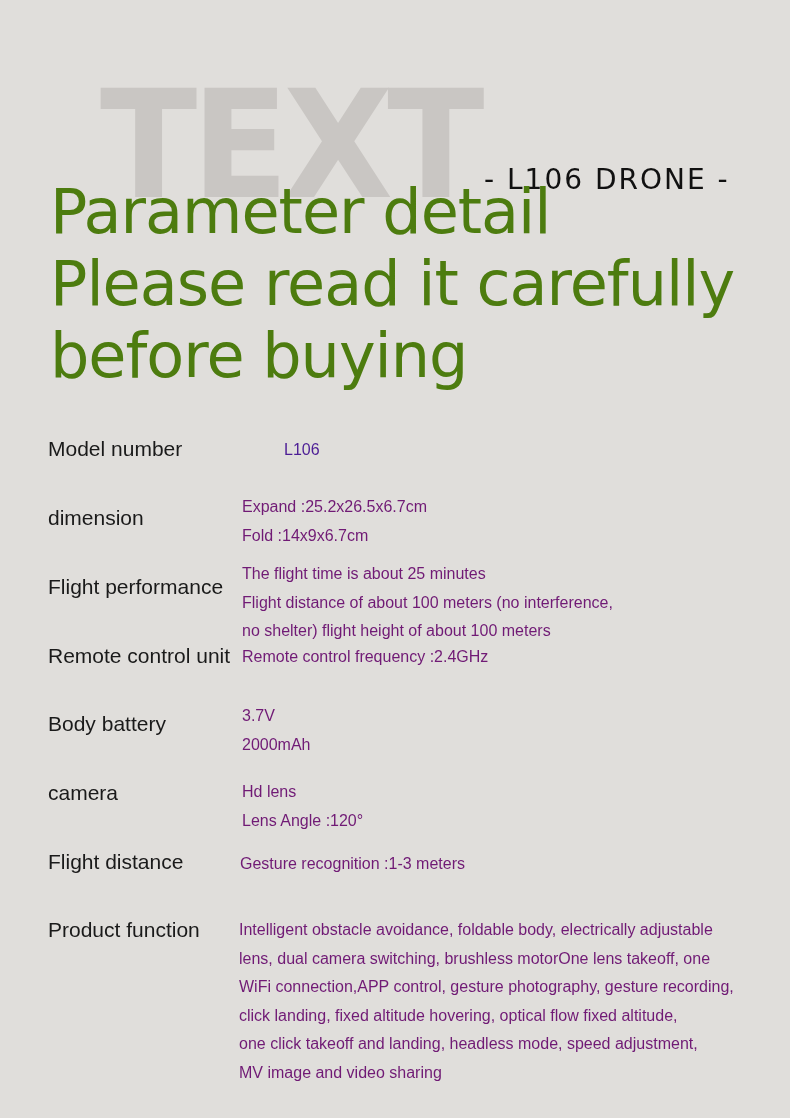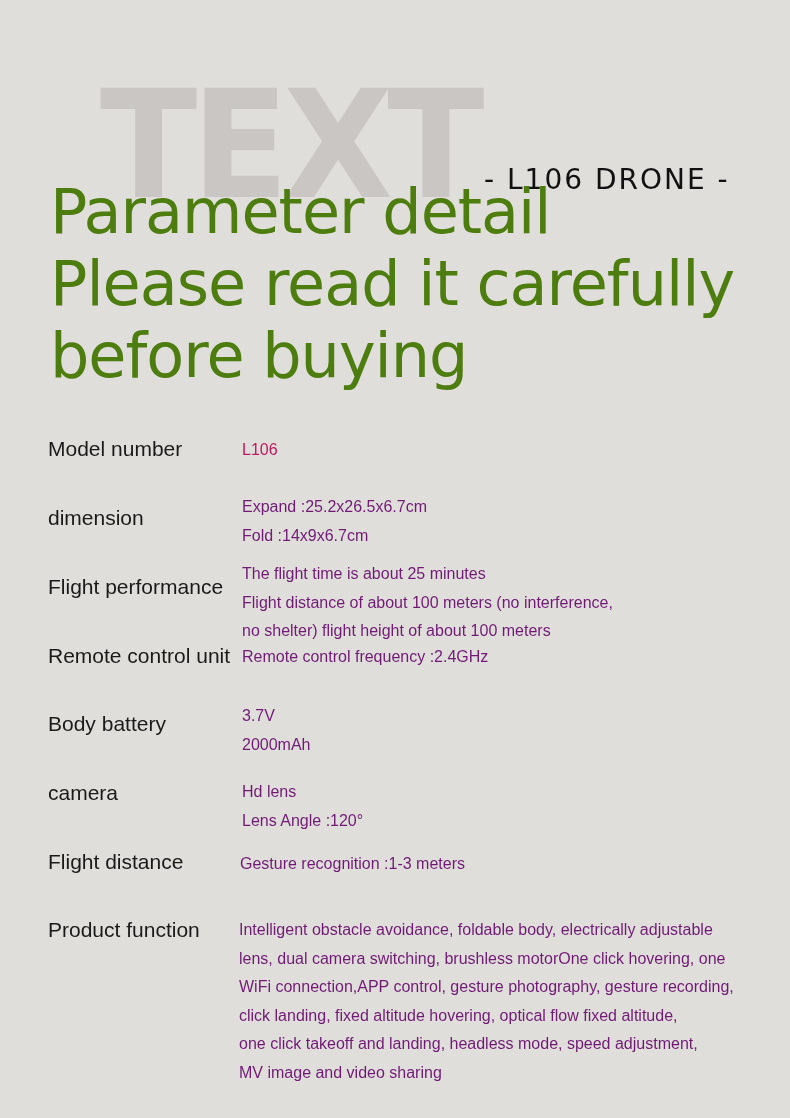--- a/index.html
+++ b/index.html
@@ -32,21 +32,21 @@
   .headline div { white-space: nowrap; }
   .row-label {
     position: absolute; left: 48px;
     font-size: 21px; color: #1a1a1a; white-space: nowrap;
   }
   .row-val {
     position: absolute; left: 242px;
     font-size: 16px; color: #701a75; white-space: nowrap;
     line-height: 28.5px;
   }
-  .row-val.model { color: #be185d; }
+  .row-val.model { color: #4c1d95; margin-left: 42px; }
   .row-val.func { left: 239px; line-height: 28.5px; }
 </style>
 </head>
 <body>
 
 <div class="watermark">TEXT</div>
 <div class="drone-tag">- L106 DRONE -</div>
 
 <div class="headline">
   <div>Parameter detail</div>
@@ -90,18 +90,18 @@
 </div>
 
 <div class="row-label" style="top:850px">Flight distance</div>
 <div class="row-val" style="top:850px; left:240px">
   <div>Gesture recognition :1-3 meters</div>
 </div>
 
 <div class="row-label" style="top:918px">Product function</div>
 <div class="row-val func" style="top:916px">
   <div>Intelligent obstacle avoidance, foldable body, electrically adjustable</div>
-  <div>lens, dual camera switching, brushless motorOne click hovering, one</div>
+  <div>lens, dual camera switching, brushless motorOne lens takeoff, one</div>
   <div>WiFi connection,APP control, gesture photography, gesture recording,</div>
   <div>click landing, fixed altitude hovering, optical flow fixed altitude,</div>
   <div>one click takeoff and landing, headless mode, speed adjustment,</div>
   <div>MV image and video sharing</div>
 </div>
 
 </body></html>

